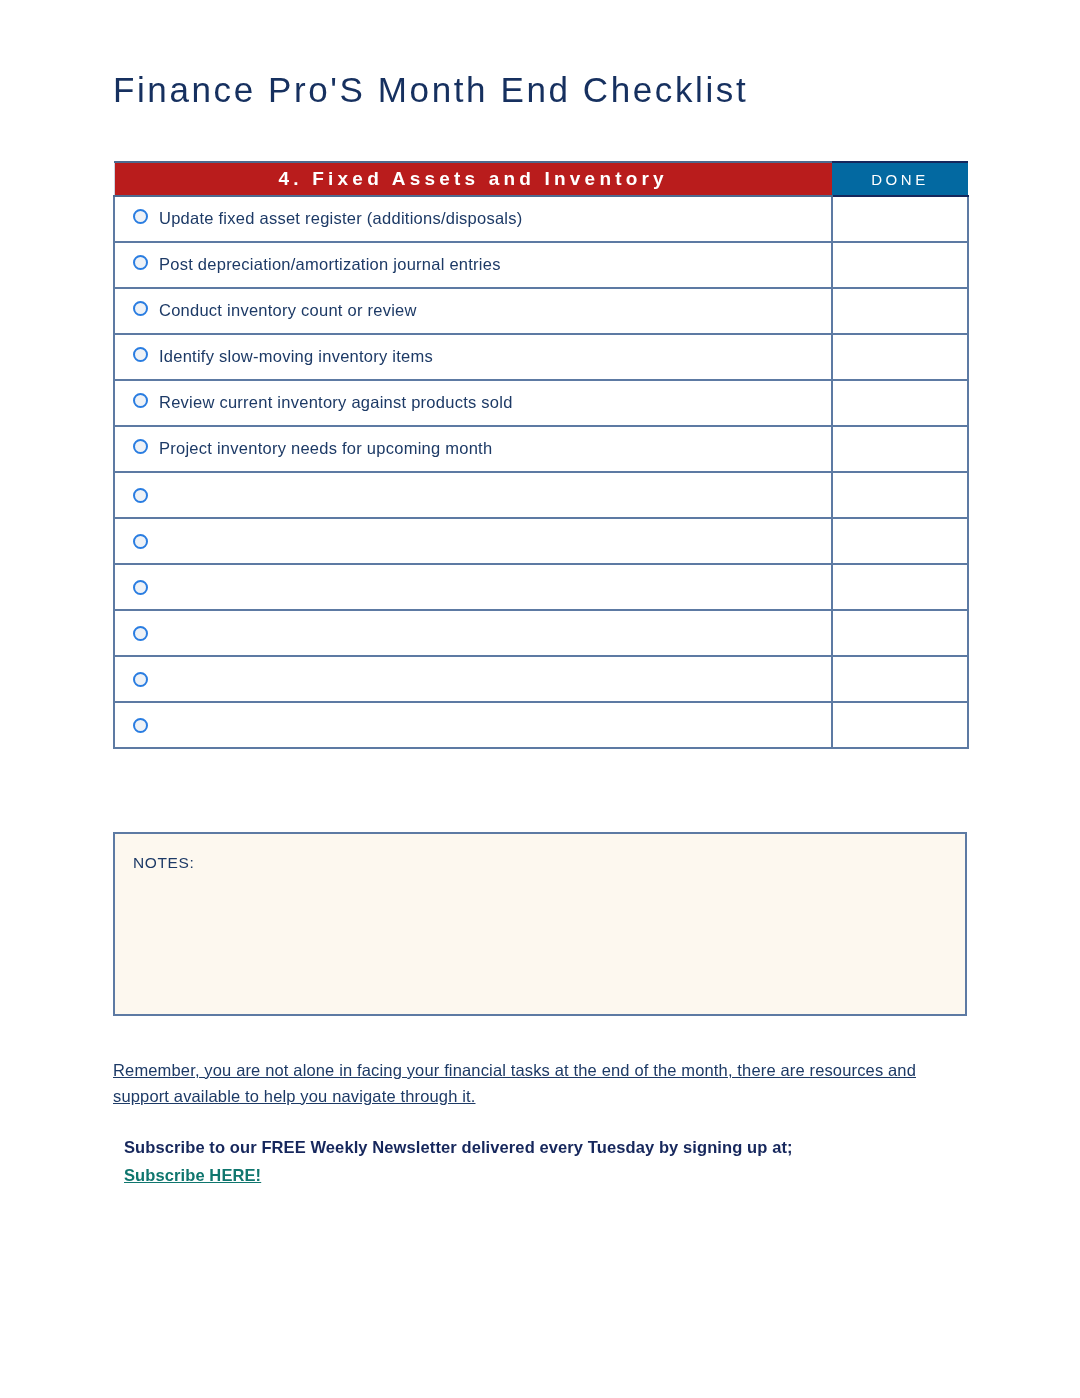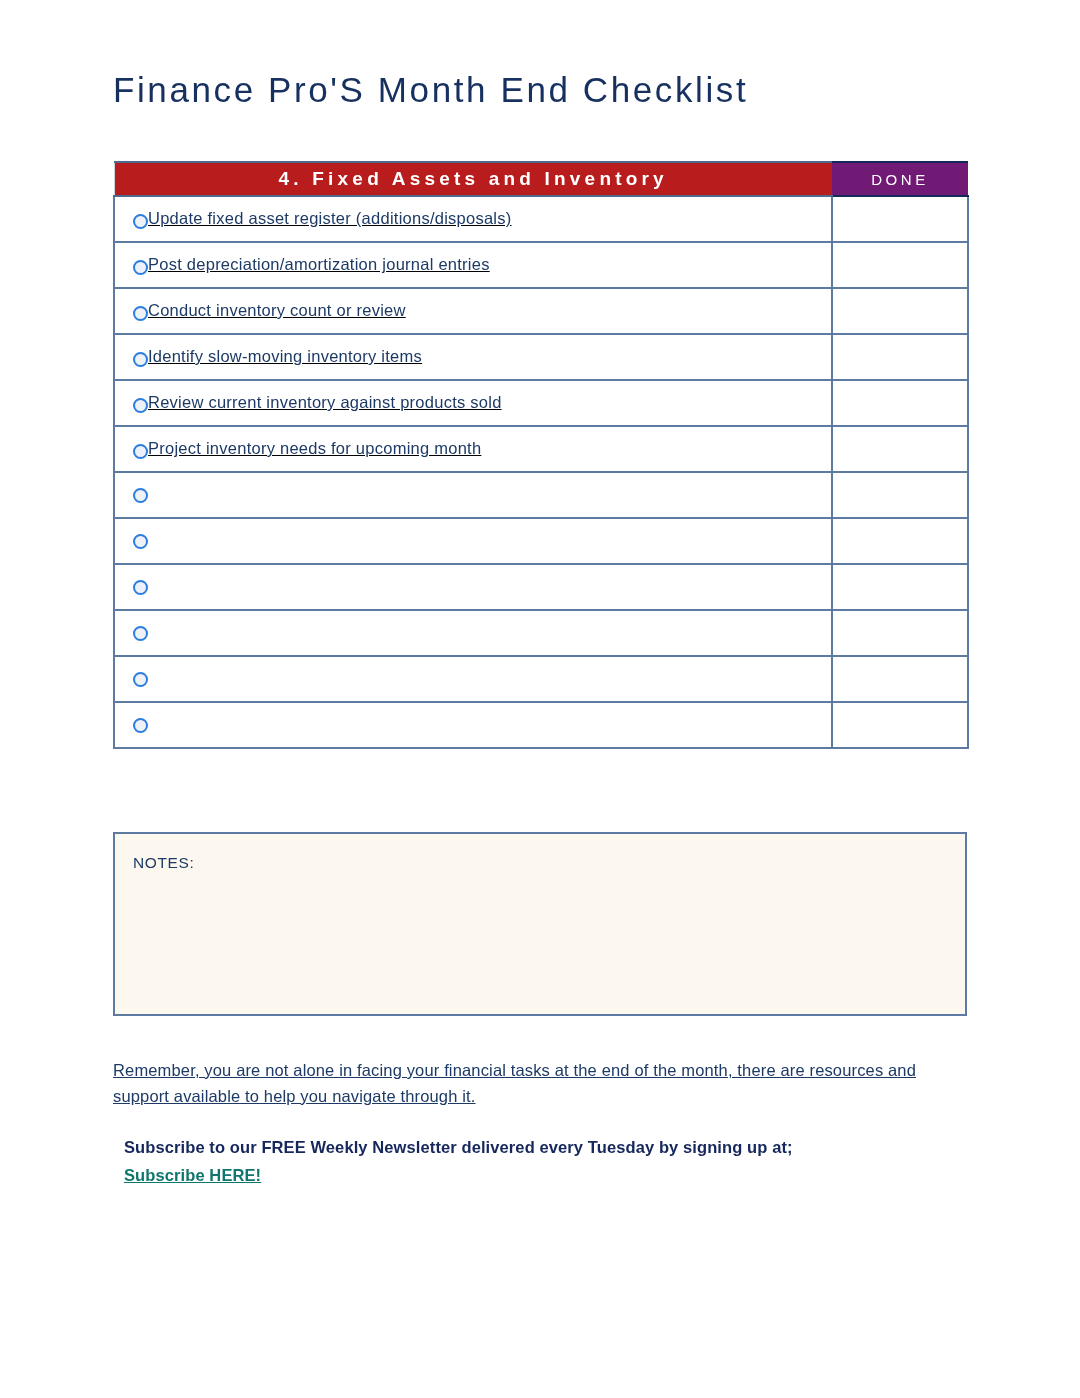--- a/index.html
+++ b/index.html
@@ -56,21 +56,21 @@
     text-align: center;
     vertical-align: middle;
     color: #ffffff;
     font-size: 19px;
     font-weight: 700;
     letter-spacing: 4.2px;
     padding: 0 10px;
   }
 
   .hdr-done {
-    background: #701a75;
+    background: #0369a1;
     border-top: 2px solid #16275c;
     border-bottom: 2px solid #16275c;
     height: 32px;
     text-align: center;
     vertical-align: middle;
     color: #ffffff;
     font-size: 15px;
     font-weight: 500;
     letter-spacing: 3.6px;
   }
@@ -91,22 +91,22 @@
   .checklist td.done-cell {
     height: 46px;
     border-left: 2px solid #5d7aa3;
     border-bottom: 2px solid #5d7aa3;
     border-right: 2px solid #5d7aa3;
     background: #ffffff;
   }
 
   .row-inner {
     display: flex;
-    align-items: flex-end;
-    text-decoration: underline;
+    align-items: flex-start;
+    gap: 11px;
   }
 
   .checkbox-circle {
     flex: 0 0 auto;
     width: 15px;
     height: 15px;
     border: 2px solid #2a7de1;
     border-radius: 50%;
     background: #eef2f7;
     display: block;

